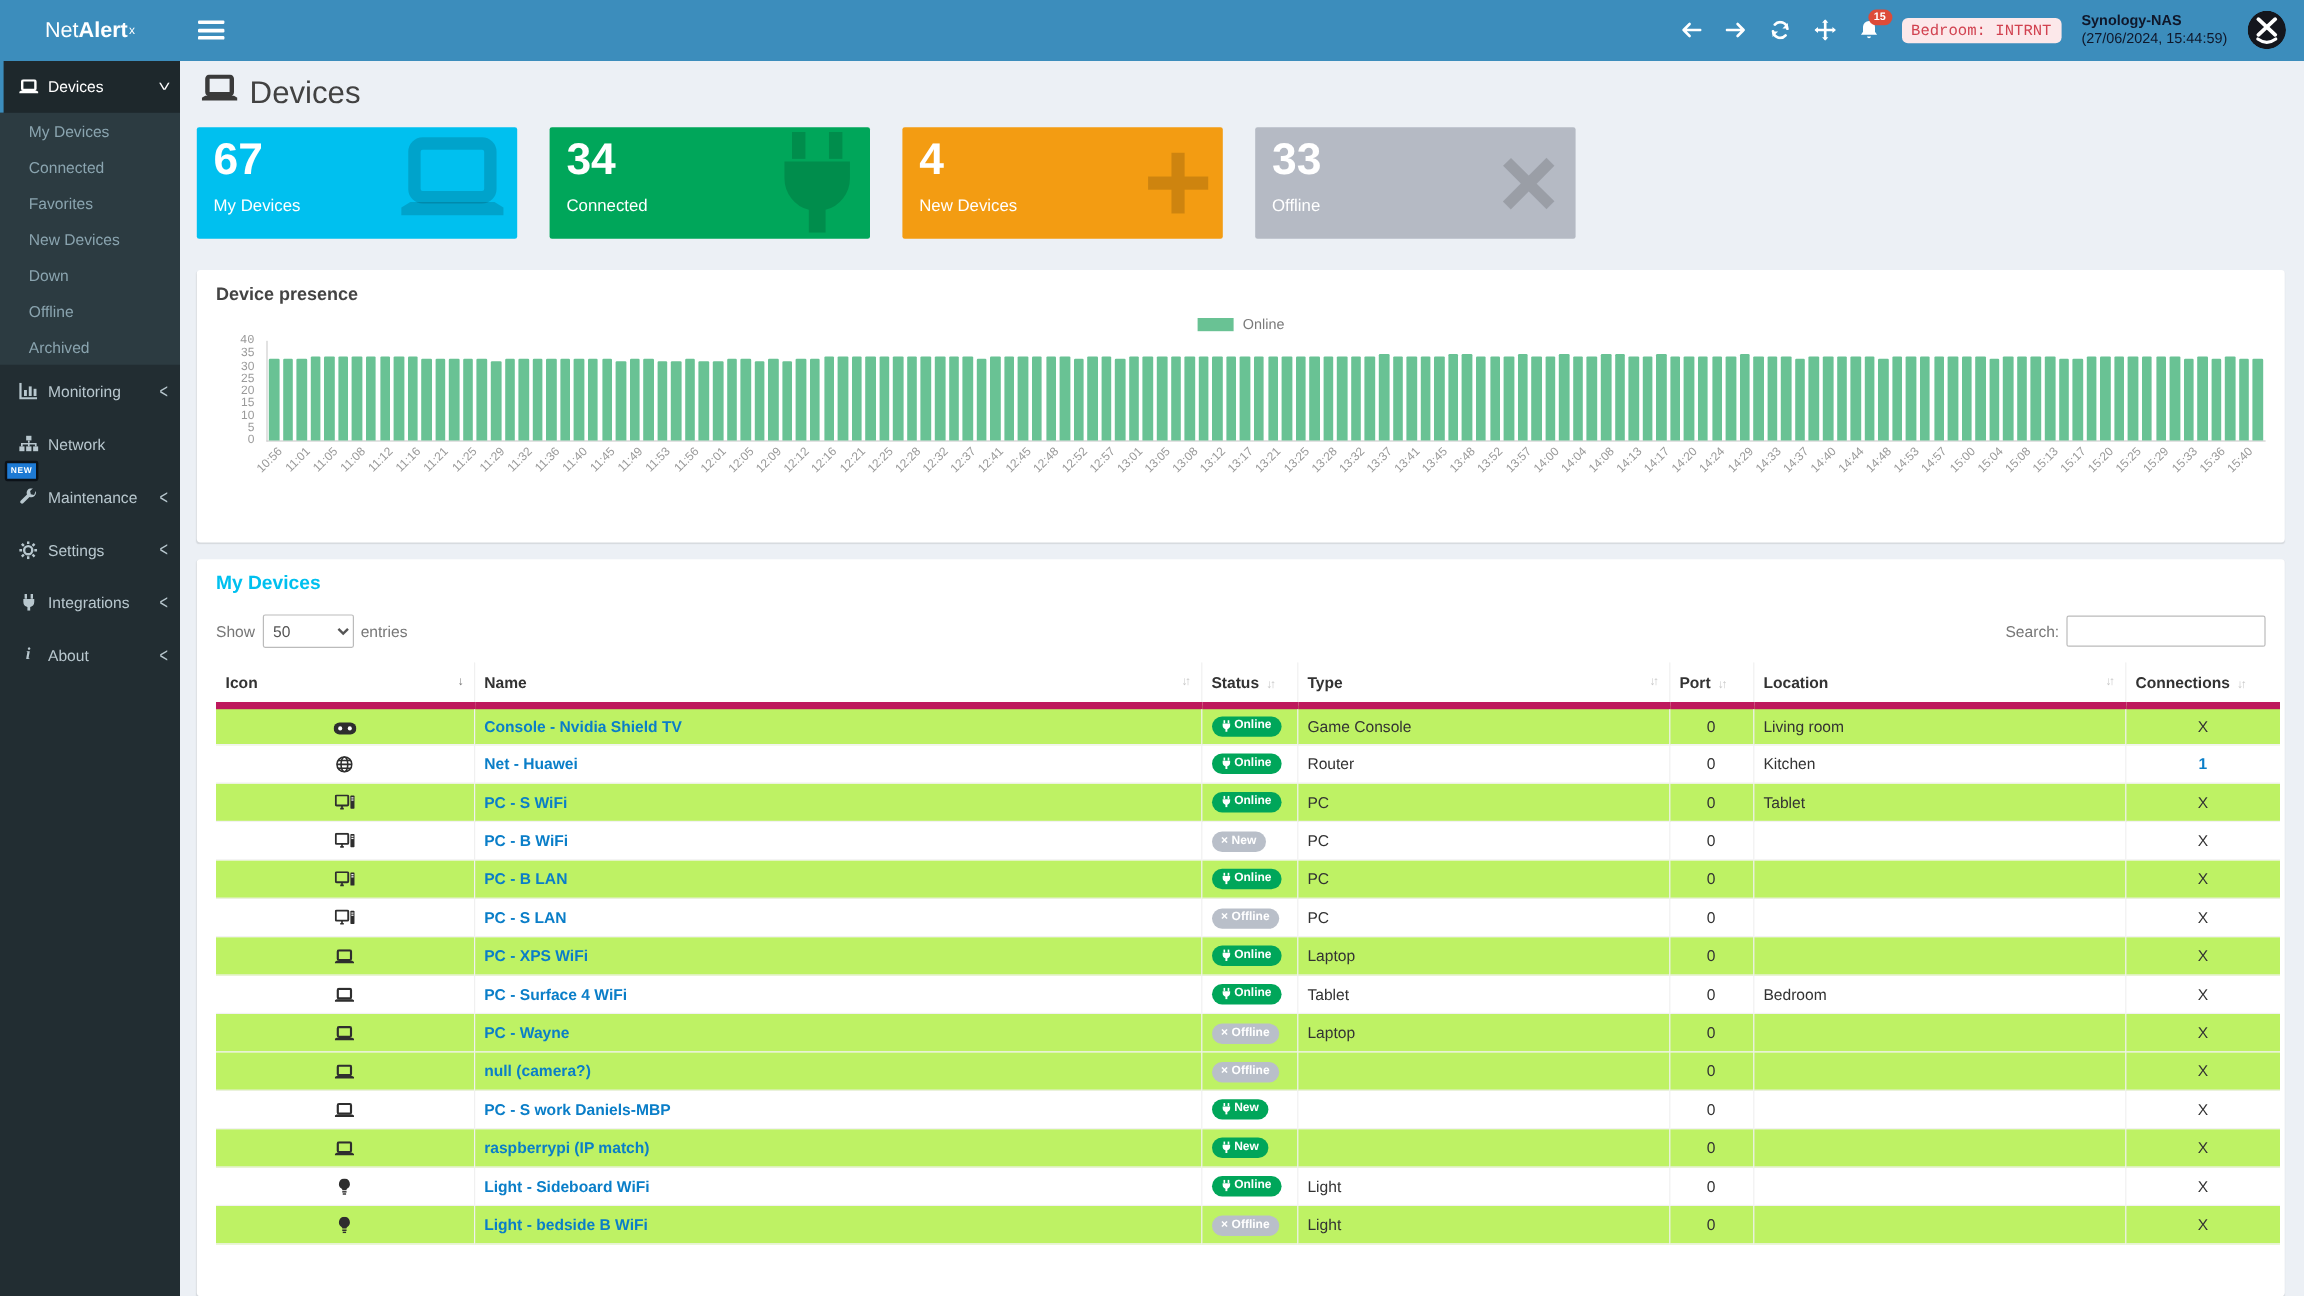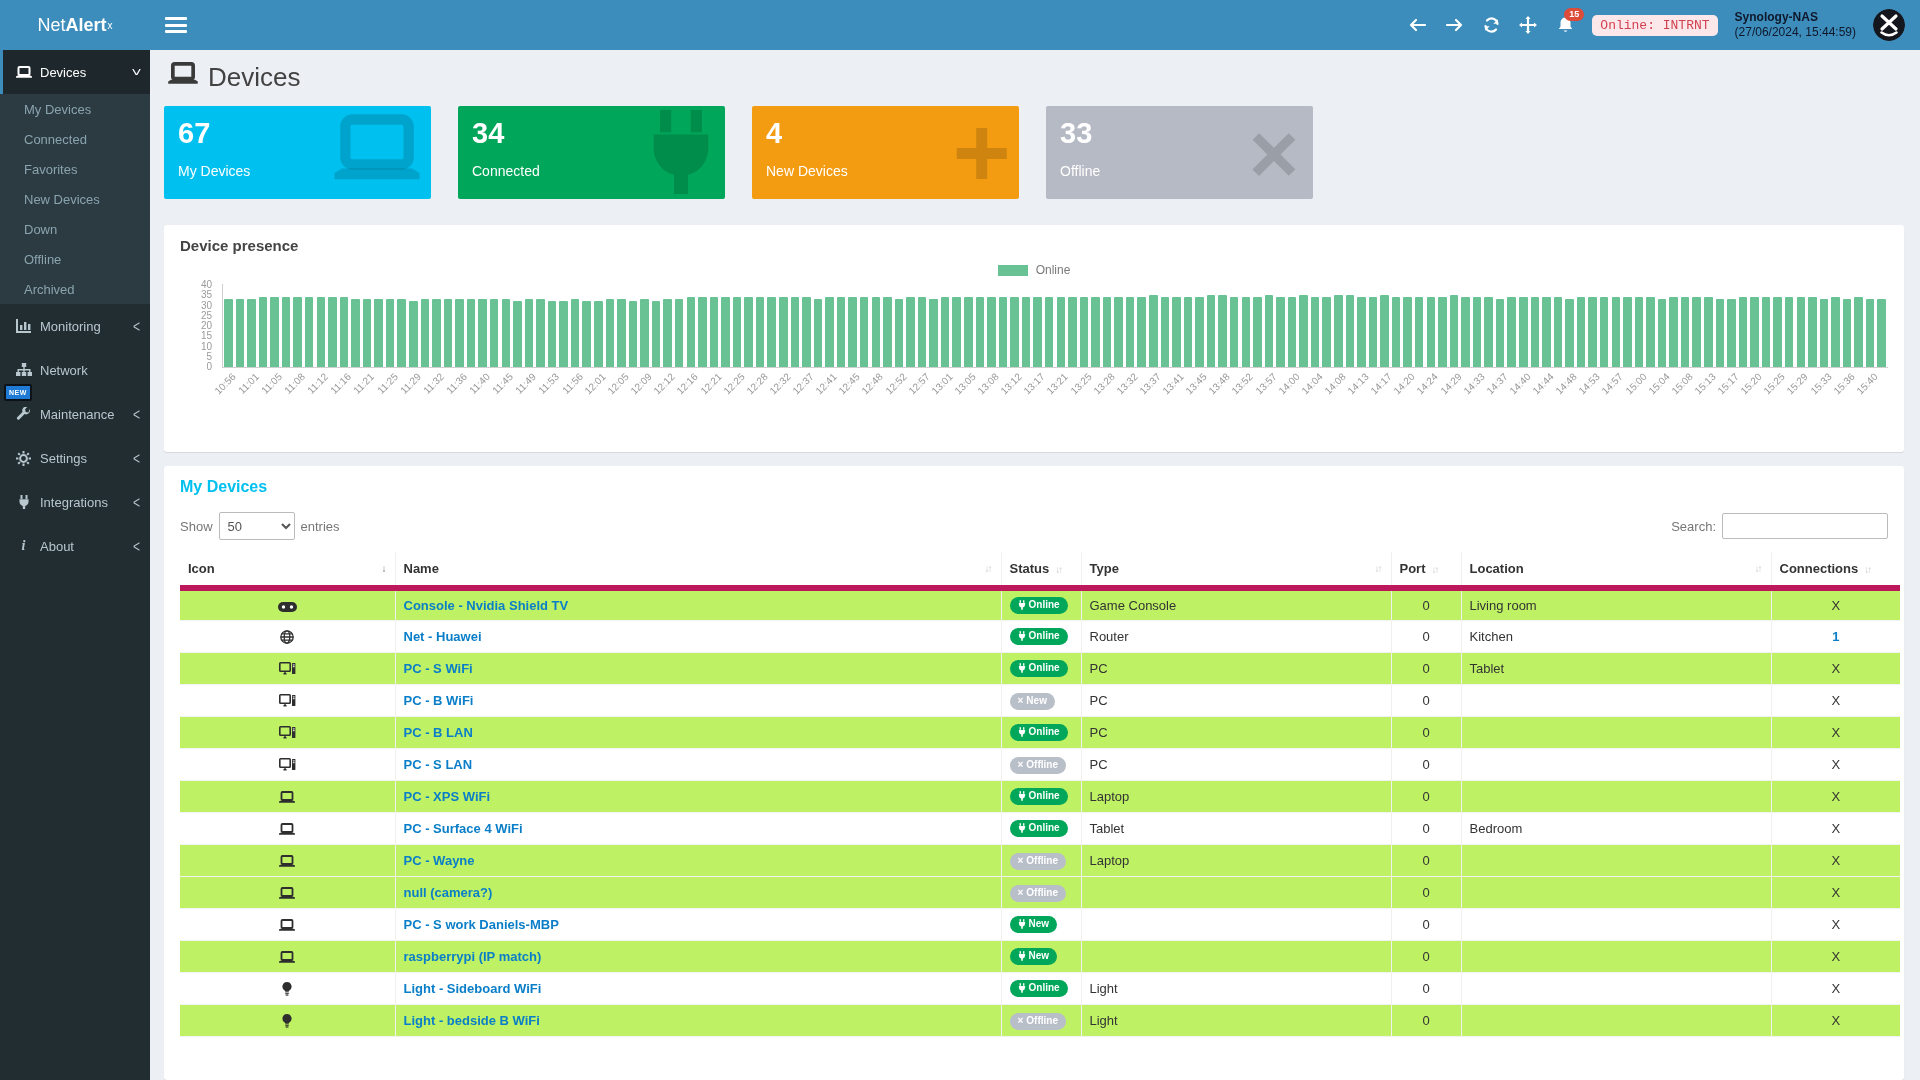--- a/index.html
+++ b/index.html
@@ -34,21 +34,21 @@
   .new-badge { position:absolute; left:4px; top:334px; background:#1e7ad4; border:2px solid #0c1218; color:#fff; font-size:7px; font-weight:bold; padding:3px 3px; border-radius:2px; letter-spacing:.5px; }
   .i-icon { font-family:"Liberation Serif",serif; font-style:italic; font-weight:bold; font-size:14px; }
 
   
   .content { margin-left:150px; padding:6px 16px 0 14px; }
   .page-header { display:flex; align-items:center; gap:10px; margin:4px 0 12px 4px; height:34px; color:#424242; font-size:26px; }
 
   
   .boxes { display:flex; gap:27px; }
   .small-box { width:267px; height:93px; border-radius:2px; color:#fff; position:relative; padding:10px 14px; cursor:pointer; overflow:hidden; }
-  .small-box .num { font-size:29px; font-weight:bold; line-height:34px; }
+  .small-box .num { font-size:37px; font-weight:bold; line-height:34px; }
   .small-box .lbl { font-size:14px; margin-top:13px; }
   .small-box .bigicon { position:absolute; right:8px; top:4px; color:rgba(0,0,0,0.15); }
   .bigicon svg { display:block; }
   .bigicon.plus { font-size:100px; font-weight:bold; line-height:84px; }
   .bigicon.times { font-size:86px; font-weight:bold; line-height:86px; right:14px; }
 
   
   .card { background:#fff; border-radius:3px; box-shadow:0 1px 1px rgba(0,0,0,0.1); }
   .chart-card { margin-top:26px; height:227px; padding:12px 16px 6px 16px; }
   .chart-title { font-size:15px; font-weight:600; color:#444; }
@@ -133,21 +133,21 @@
             <path d="M9 0l2.6 3H6.4zM9 18l2.6-3H6.4zM0 9l3-2.6v5.2zM18 9l-3-2.6v5.2z" fill="#fff"></path>
           </svg>
       </div>
       <div class="nav-icon">
         <svg width="17" height="18" viewBox="0 0 17 18">
             <path d="M8.5 1.5a5 5 0 0 0-5 5v4L1.8 13h13.4l-1.7-2.5v-4a5 5 0 0 0-5-5z" fill="#fff"></path>
             <path d="M6.7 14.5a1.9 1.9 0 0 0 3.6 0z" fill="#fff"></path>
           </svg>
         <span class="bell-badge">15</span>
       </div>
-      <span class="plugins-badge">Online: INTRNT</span>
+      <span class="plugins-badge">Bedroom: INTRNT</span>
       <div class="host-block">
         <div>Synology-NAS</div>
         <div class="dt">(27/06/2024, 15:44:59)</div>
       </div>
       <div class="avatar">
         <svg width="32" height="32" viewBox="0 0 32 32">
             <circle cx="16" cy="16" r="16" fill="#14161d"></circle>
             <path d="M9 7l14 13M23 7L9 20" stroke="#fff" stroke-width="3.2" stroke-linecap="round"></path>
             <path d="M8.5 23.5q7.5 5.5 15 0" stroke="#fff" stroke-width="2.6" fill="none" stroke-linecap="round"></path>
           </svg>
@@ -295,21 +295,21 @@
     <div class="chart-area">
       <div class="yaxis" id="yaxis">
           <span style="top: 77px;">0</span>
           <span style="top: 66.75px;">5</span>
           <span style="top: 56.5px;">10</span>
           <span style="top: 46.25px;">15</span>
           <span style="top: 36px;">20</span>
           <span style="top: 25.75px;">25</span>
           <span style="top: 15.5px;">30</span>
           <span style="top: 5.25px;">35</span>
-          <span style="top: -5px;">40</span>
+          <span style="top: -5px; font-family: Liberation Mono, monospace;">40</span>
         </div>
       <div class="plot" id="plot">
           <div class="bar" style="left: 1px; width: 8.56px; height: 67.6px; background: rgb(105, 194, 148);"></div>
           <div class="bar" style="left: 12.56px; width: 8.56px; height: 67.6px; background: rgb(105, 194, 148);"></div>
           <div class="bar" style="left: 24.13px; width: 8.56px; height: 67.6px; background: rgb(105, 194, 148);"></div>
           <div class="bar" style="left: 35.69px; width: 8.56px; height: 69.7px; background: rgb(105, 194, 148);"></div>
           <div class="bar" style="left: 47.25px; width: 8.56px; height: 69.7px; background: rgb(105, 194, 148);"></div>
           <div class="bar" style="left: 58.81px; width: 8.56px; height: 69.7px; background: rgb(105, 194, 148);"></div>
           <div class="bar" style="left: 70.38px; width: 8.56px; height: 69.7px; background: rgb(105, 194, 148);"></div>
           <div class="bar" style="left: 81.94px; width: 8.56px; height: 69.7px; background: rgb(105, 194, 148);"></div>

